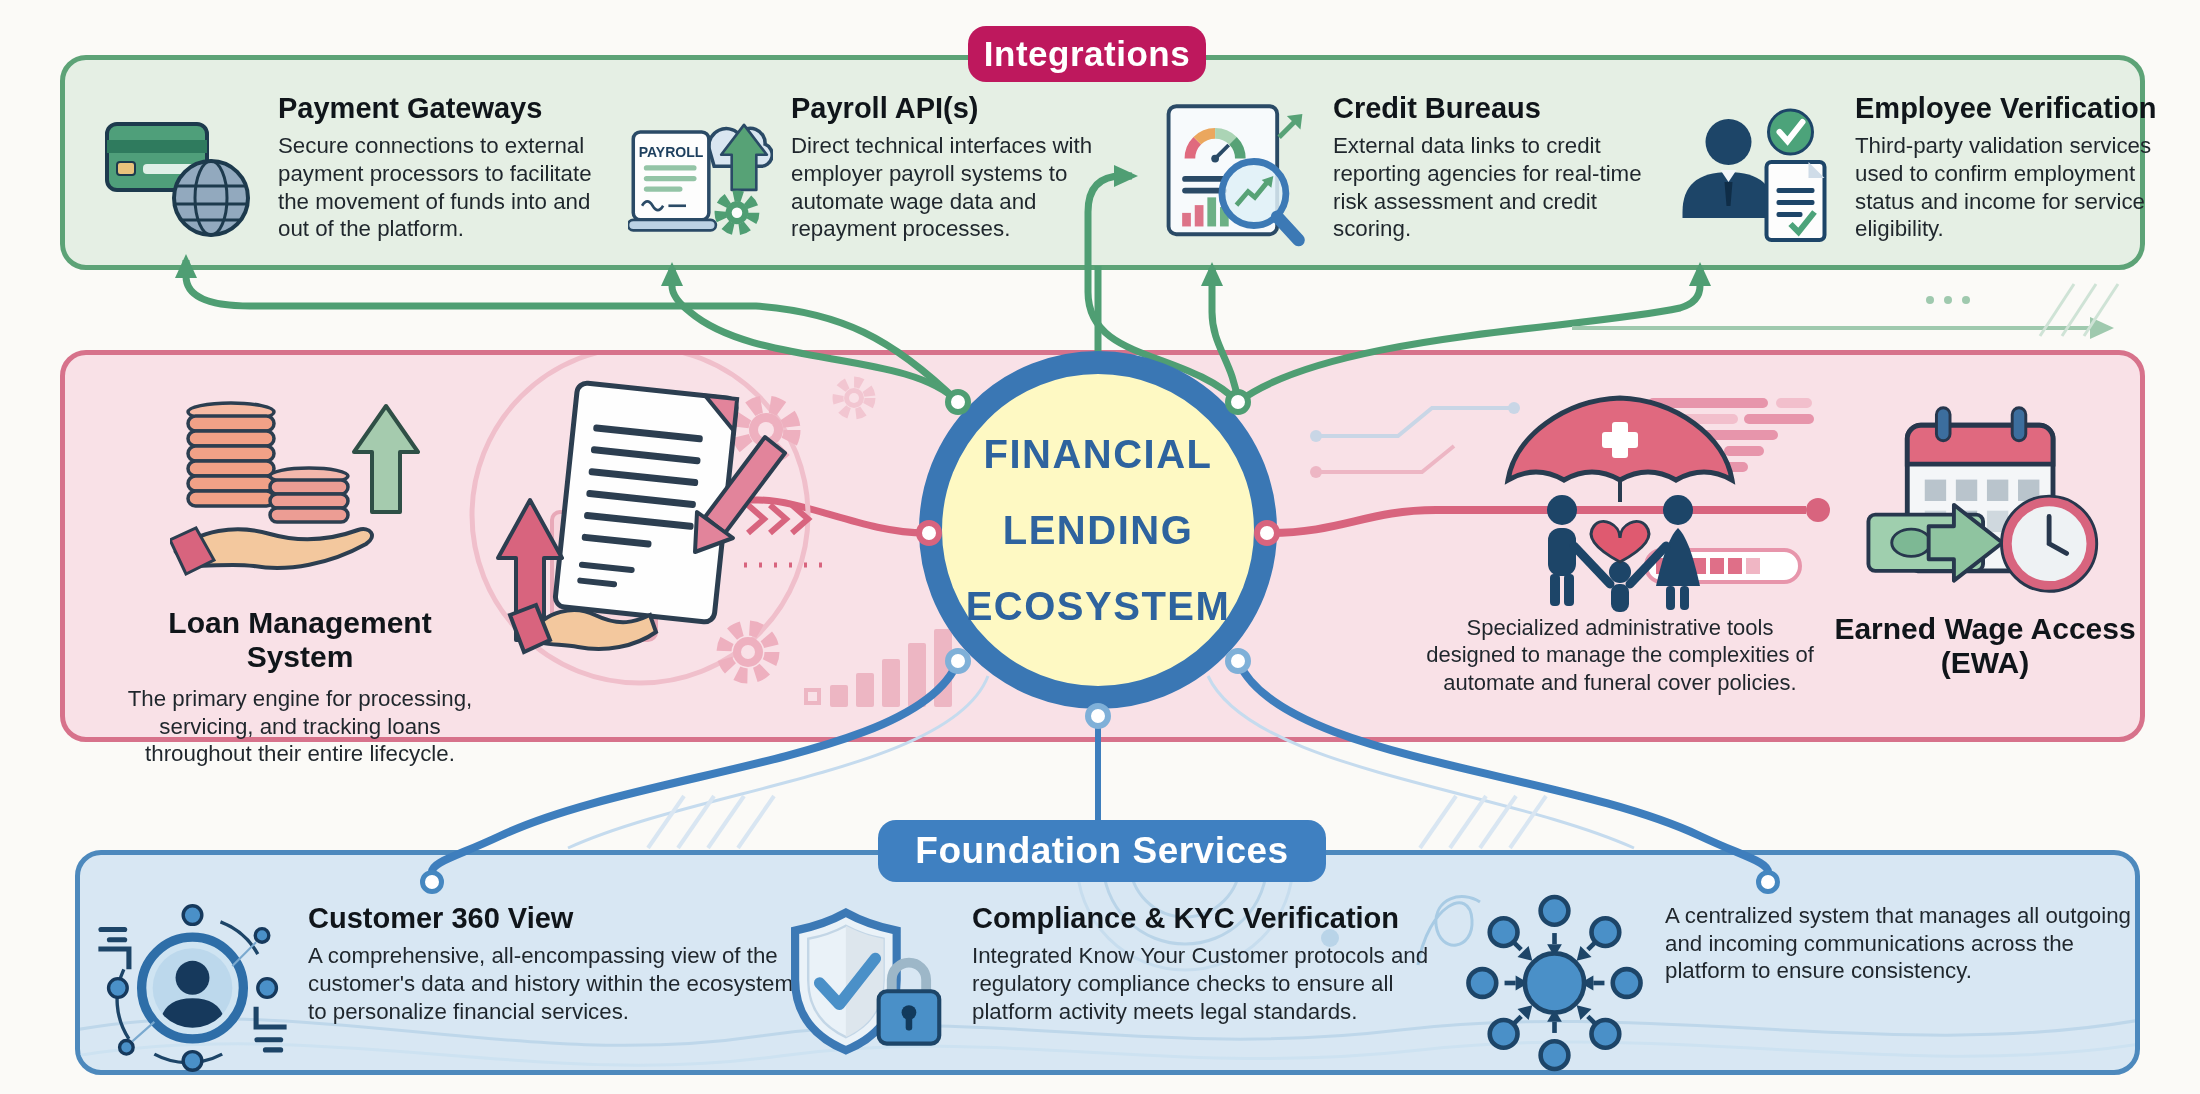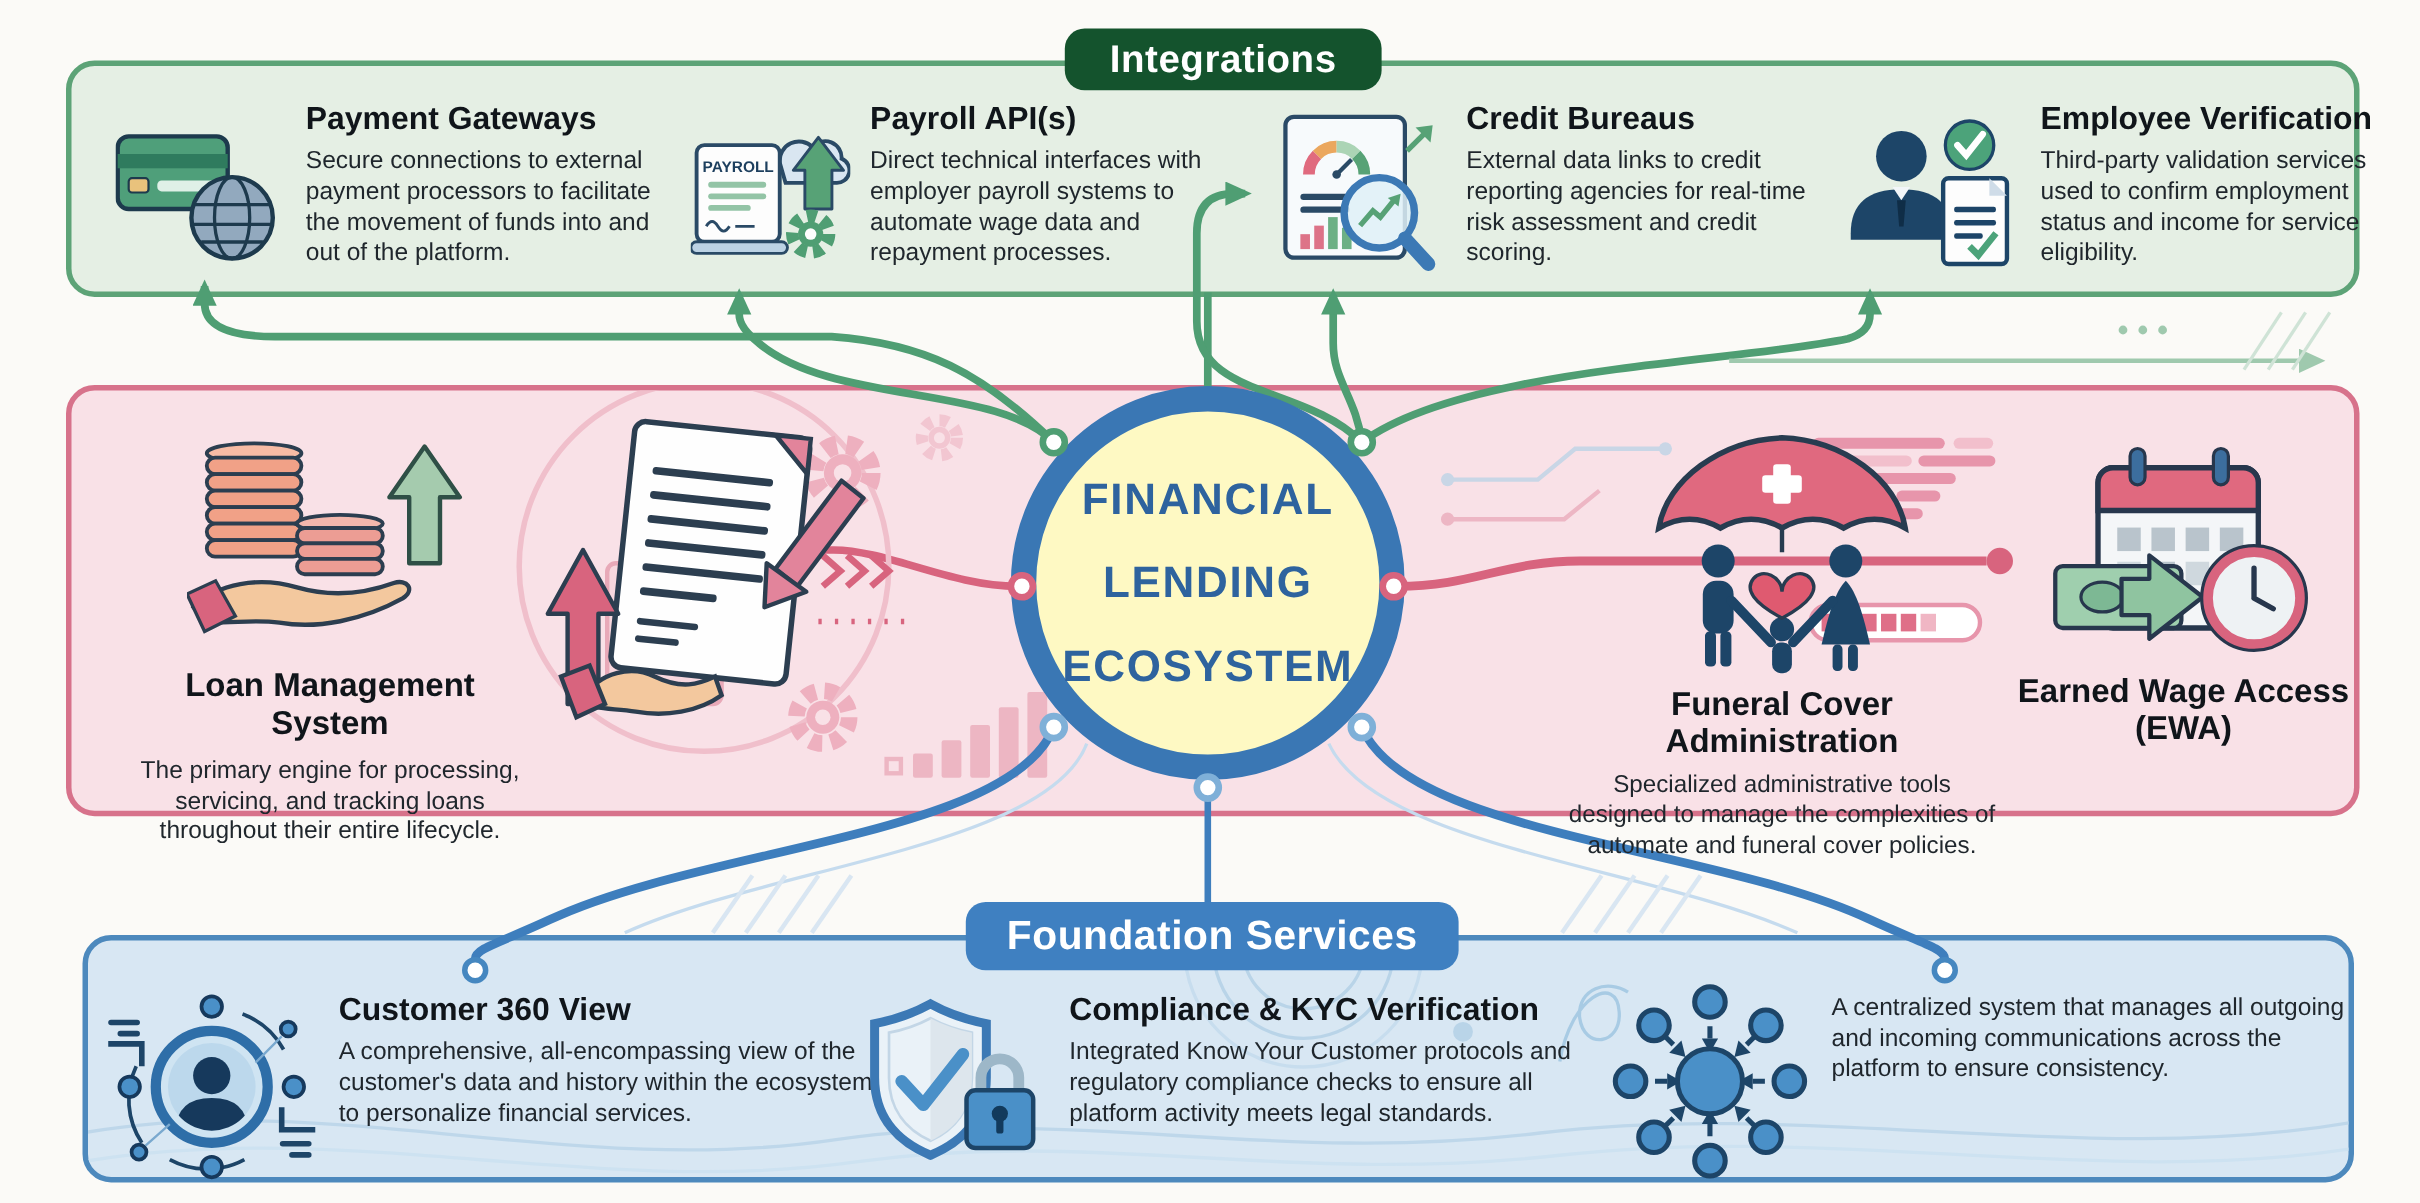--- a/index.html
+++ b/index.html
@@ -5,21 +5,21 @@
   html,body{margin:0;padding:0;background:#fbfaf7;}
   .stage{position:relative;width:2200px;height:1094px;background:#fbfaf7;overflow:hidden;
          font-family:"Liberation Sans",sans-serif;color:#20262b;}
   .band{position:absolute;border-radius:26px;box-sizing:border-box;z-index:1;}
   .band-green{left:60px;top:55px;width:2085px;height:215px;background:#e5efe4;border:5px solid #5da377;}
   .band-pink{left:60px;top:350px;width:2085px;height:392px;background:#f9e1e7;border:5px solid #d7728b;}
   .band-blue{left:75px;top:850px;width:2065px;height:225px;background:#d8e7f3;border:5px solid #4d89bd;}
   .overlay{position:absolute;left:0;top:0;z-index:2;}
   .pill{position:absolute;z-index:6;display:flex;align-items:center;justify-content:center;
         color:#fff;font-weight:700;border-radius:18px;letter-spacing:.5px;}
-  .pill-green{left:968px;top:26px;width:288px;height:56px;background:#14532d;font-size:35px;}
+  .pill-green{left:968px;top:26px;width:238px;height:56px;background:#be185d;font-size:35px;}
   .pill-pink{left:253px;top:318px;width:450px;height:58px;background:#d76180;font-size:36px;}
   .pill-blue{left:878px;top:820px;width:448px;height:62px;background:#3f80c1;font-size:37px;}
   .item{position:absolute;z-index:4;display:flex;gap:18px;align-items:flex-start;}
   .icon-box{flex:0 0 auto;}
   .item-h{margin:0 0 8px 0;font-size:29px;font-weight:700;color:#10151a;line-height:1.12;}
   .item-p{margin:0;font-size:22.3px;line-height:1.24;color:#1f262c;}
   .c-item{position:absolute;z-index:4;text-align:center;}
   .c-item .item-h{font-size:30px;margin:10px 0 8px 0;}
   .center-circle{position:absolute;left:919px;top:351px;width:358px;height:358px;z-index:5;
       background:#fef9c3;border:23px solid #3a77b4;border-radius:50%;box-sizing:border-box;
@@ -365,21 +365,20 @@
         <path d="M 208 140 C 198 150 192 172 186 198 L 230 198 C 224 172 218 150 208 140 Z" fill="#1d4568"></path>
         <rect x="196" y="198" width="9" height="24" rx="4" fill="#1d4568"></rect>
           <rect x="210" y="198" width="9" height="24" rx="4" fill="#1d4568"></rect>
         <path d="M 104 158 L 140 196" stroke="#1d4568" stroke-width="9" stroke-linecap="round"></path>
         <path d="M 196 158 L 160 196" stroke="#1d4568" stroke-width="9" stroke-linecap="round"></path>
         <circle cx="150" cy="184" r="11" fill="#1d4568"></circle>
         <rect x="141" y="196" width="18" height="28" rx="8" fill="#1d4568"></rect>
         <path d="M150 150 C150 136 132 128 124 138 C116 148 124 160 150 174 C176 160 184 148 176 138 C168 128 150 136 150 150 Z" fill="#df5a70" stroke="#283c50" stroke-width="3"></path>
       </svg>
     </div>
-    <h3 class="item-h">Funeral Cover Administration</h3>
     <p class="item-p" style="width:400px;margin:0 auto;font-size:22px">Specialized administrative tools designed to manage the complexities of automate and funeral cover policies.</p>
   </div>
 
   <div class="c-item" style="left:1830px;top:398px;width:310px">
     <div>
       <svg width="240" height="204" viewBox="0 0 240 210" style="display:block;margin:0 auto">
         <rect x="40" y="28" width="150" height="150" rx="14" fill="#f4f6f8" stroke="#27374d" stroke-width="5"></rect>
         <path d="M 54 28 h 122 a14 14 0 0 1 14 14 v 26 h -150 v -26 a14 14 0 0 1 14 -14 z" fill="#e0697f" stroke="#27374d" stroke-width="5"></path>
         <rect x="70" y="10" width="14" height="34" rx="7" fill="#3c6e9e" stroke="#27374d" stroke-width="3"></rect>
         <rect x="148" y="10" width="14" height="34" rx="7" fill="#3c6e9e" stroke="#27374d" stroke-width="3"></rect>

